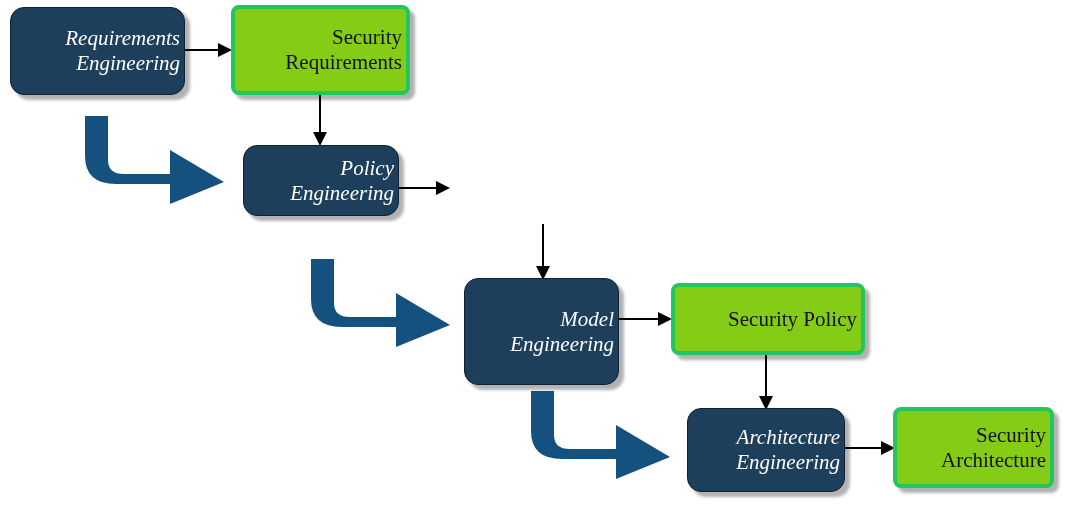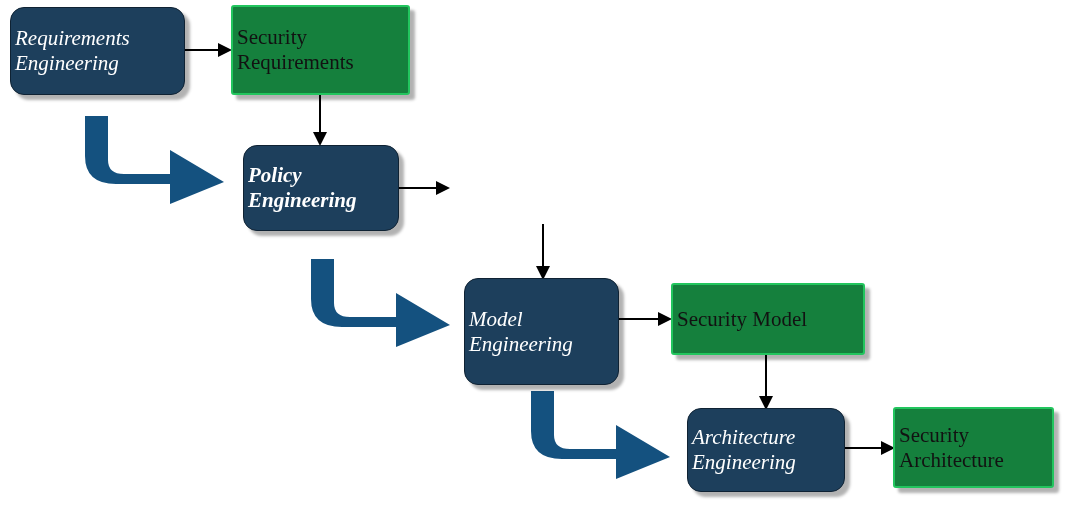--- a/index.html
+++ b/index.html
@@ -19,21 +19,21 @@
     overflow: hidden;
   }
 
   
   .node {
     position: absolute;
     box-sizing: border-box;
     display: flex;
     align-items: center;
     justify-content: center;
-    text-align: left;
+    text-align: right;
     line-height: 1.18;
     z-index: 3;
   }
   .node .label {
     display: block;
     width: 100%;
     padding: 0 4px;
   }
 
   
@@ -42,24 +42,24 @@
     color: #ffffff;
     border: 1px solid #0f2233;
     border-radius: 14px;
     font-style: italic;
     font-size: 21px;
     box-shadow: 5px 5px 3px rgba(0,0,0,0.30);
   }
 
   
   .node.artifact {
-    background: #15803d;
+    background: #84cc16;
     color: #121212;
-    border: 2px solid #22c55e;
-    border-radius: 3px;
+    border: 4px solid #22c55e;
+    border-radius: 8px;
     font-style: normal;
     font-size: 21px;
     box-shadow: 5px 5px 3px rgba(0,0,0,0.30);
   }
 
   
   .conn {
     position: absolute;
     z-index: 2;
   }
@@ -148,31 +148,31 @@
   </div>
 
   <div class="node activity" style="left:10px; top:7px; width:175px; height:88px;">
     <span class="label"><span>Requirements</span><br><span>Engineering</span></span>
   </div>
 
   <div class="node artifact" style="left:231px; top:5px; width:179px; height:90px;">
     <span class="label"><span>Security</span><br><span>Requirements</span></span>
   </div>
 
-  <div class="node activity" style="left:243px; top:145px; width:156px; height:86px;font-weight:bold;">
+  <div class="node activity" style="left:243px; top:145px; width:156px; height:71px;">
     <span class="label"><span>Policy</span><br><span>Engineering</span></span>
   </div>
 
 
   <div class="node activity" style="left:464px; top:278px; width:155px; height:107px;">
     <span class="label"><span>Model</span><br><span>Engineering</span></span>
   </div>
 
   <div class="node artifact" style="left:671px; top:283px; width:194px; height:72px;">
-    <span class="label">Security Model</span>
+    <span class="label">Security Policy</span>
   </div>
 
   <div class="node activity" style="left:687px; top:408px; width:158px; height:84px;">
     <span class="label"><span>Architecture</span><br><span>Engineering</span></span>
   </div>
 
   <div class="node artifact" style="left:893px; top:407px; width:161px; height:81px;">
     <span class="label"><span>Security</span><br><span>Architecture</span></span>
   </div>
 

